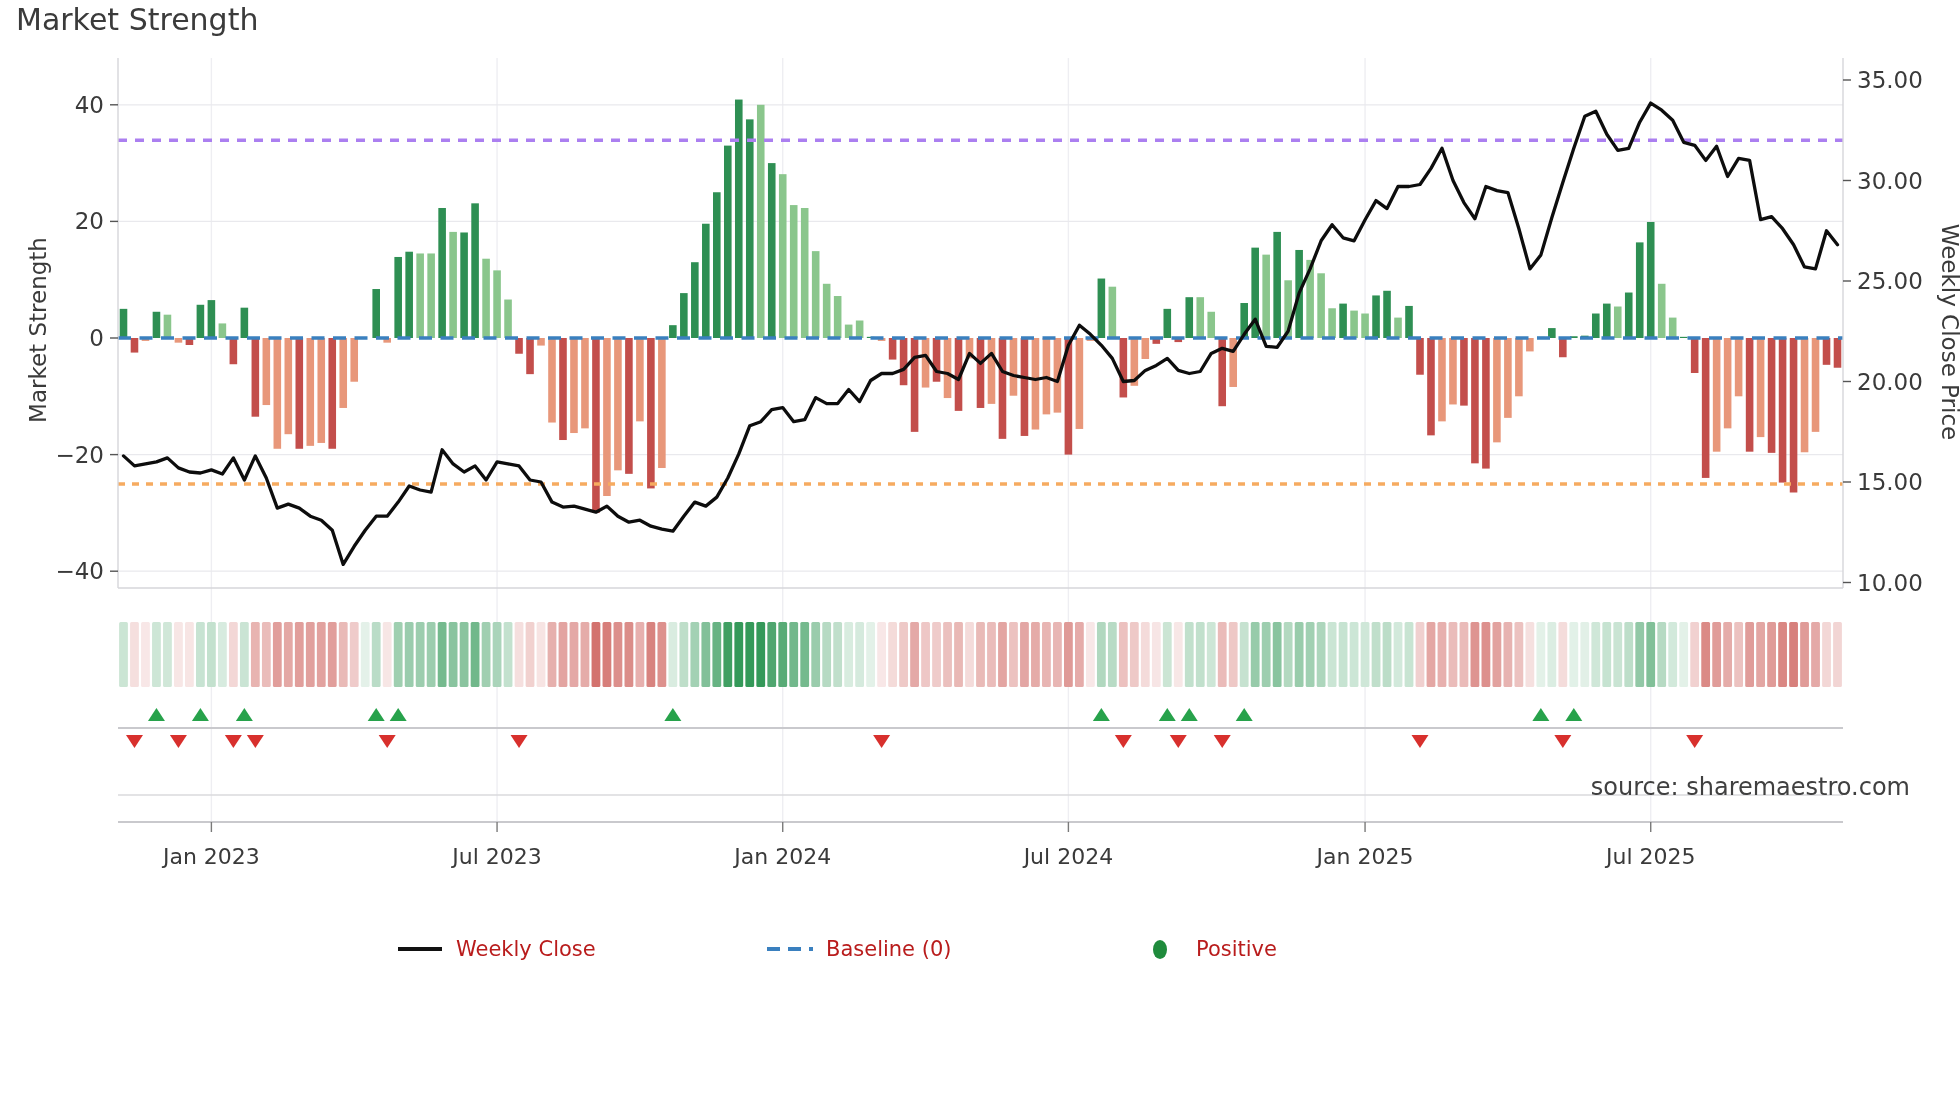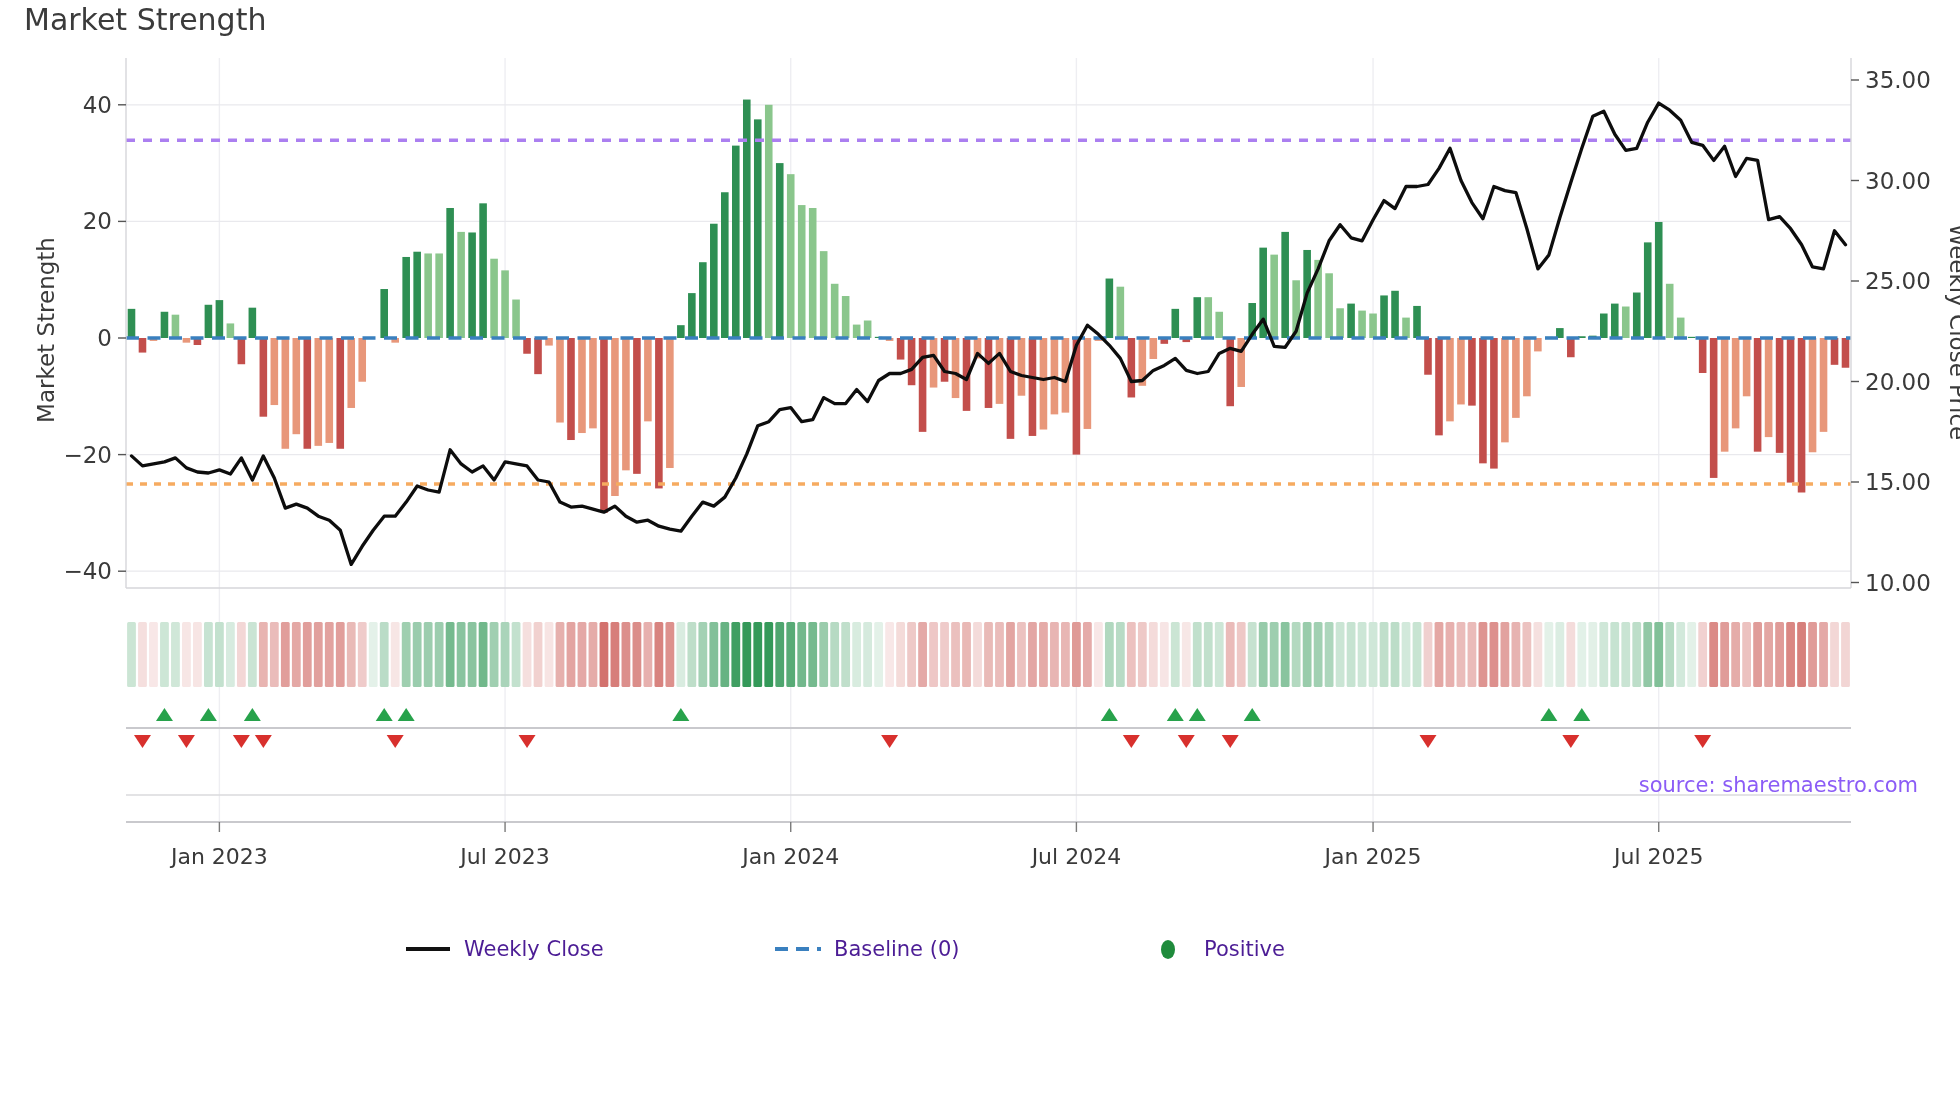--- a/index.html
+++ b/index.html
@@ -1,30 +1,30 @@
 <!DOCTYPE html>
 <html><head>
 <meta charset="utf-8">
 <style>
   html,body{margin:0;padding:0;background:#ffffff;}
   body{width:1960px;height:1102px;overflow:hidden;position:relative;
        font-family:"DejaVu Sans","Liberation Sans",sans-serif;}
-  .fig{position:absolute;left:16px;top:0;width:1940px;height:1102px;background:#fff;}
+  .fig{position:absolute;left:8px;top:0;width:1940px;height:1102px;background:#fff;}
   .title{position:absolute;left:8px;top:2px;font-size:30px;color:#3b3b3b;}
   .ylabel-left{position:absolute;left:30px;top:330px;transform:translate(-50%,-50%) rotate(-90deg);
       white-space:nowrap;font-size:23px;color:#3a3a3a;}
   .ylabel-right{position:absolute;left:1942px;top:332px;transform:translate(-50%,-50%) rotate(90deg);
       white-space:nowrap;font-size:23px;color:#3a3a3a;}
-  .source{position:absolute;right:38px;top:773px;font-size:21px;color:#8b5cf6;}
+  .source{position:absolute;right:38px;top:773px;font-size:24px;color:#404040;}
   svg#chart{position:absolute;left:0;top:0;}
   .legend{position:absolute;left:386px;top:928px;display:grid;
       grid-template-columns:370px 370px 370px 370px;grid-auto-rows:42px;align-items:center;}
   .legend .item{display:flex;align-items:center;}
   .legend .swbox{width:52px;display:flex;justify-content:center;align-items:center;}
-  .legend .lab{margin-left:10px;font-size:21px;color:#4c1d95;white-space:nowrap;}
+  .legend .lab{margin-left:10px;font-size:21px;color:#b91c1c;white-space:nowrap;}
   .sw-line{width:44px;height:4px;background:#111;}
   .sw-dash-blue{width:46px;height:4px;background:repeating-linear-gradient(90deg,#3a80bf 0 13px,transparent 13px 21px);}
   .sw-dot-purple{width:46px;height:4px;background:repeating-linear-gradient(90deg,#ab7ff0 0 5px,transparent 5px 10px);}
   .sw-dot-orange{width:46px;height:4px;background:repeating-linear-gradient(90deg,#f6ab60 0 5px,transparent 5px 10px);}
   .sw-tri-up{width:0;height:0;border-left:10px solid transparent;border-right:10px solid transparent;
       border-bottom:15px solid #27a24b;}
   .sw-tri-down{width:0;height:0;border-left:10px solid transparent;border-right:10px solid transparent;
       border-top:15px solid #d8302d;}
   .sw-ell-green{width:14px;height:19px;border-radius:50%;background:#1f8b3c;}
   .sw-ell-red{width:14px;height:19px;border-radius:50%;background:#a42028;}

